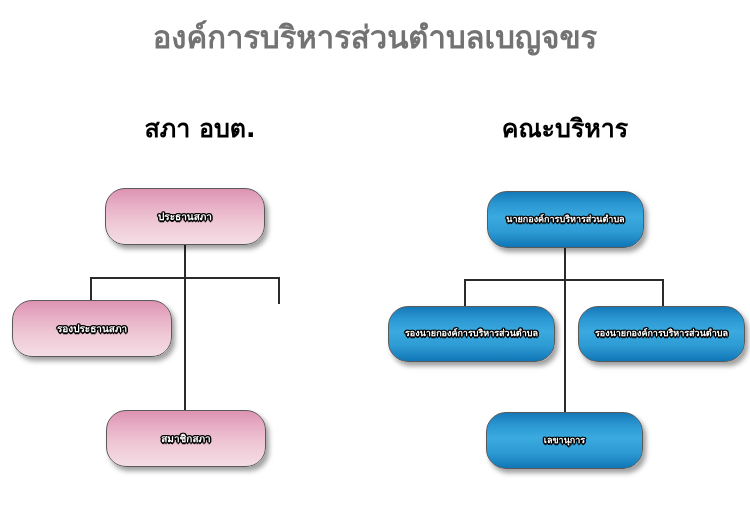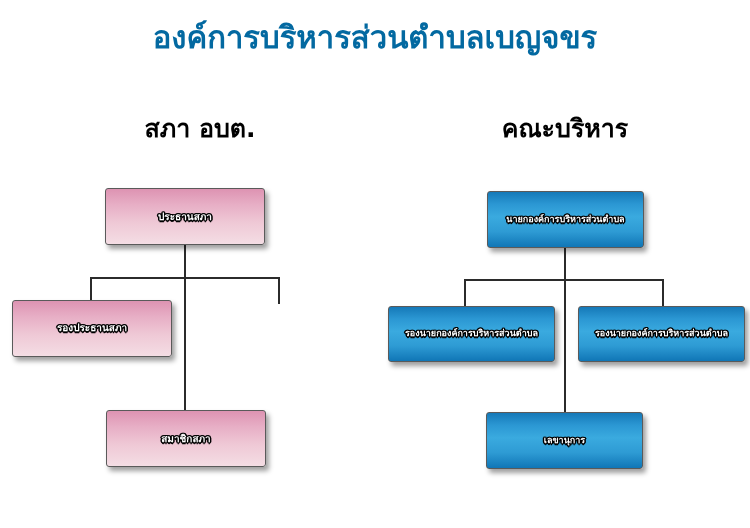--- a/index.html
+++ b/index.html
@@ -25,21 +25,21 @@
 
   
   .main-title {
     position: absolute;
     left: 0;
     top: 20px;
     width: 750px;
     text-align: center;
     font-size: 31px;
     font-weight: bold;
-    color: #0369a1;
+    color: #737373;
     letter-spacing: 0px;
     line-height: 1.15;
     white-space: nowrap;
   }
 
   .sub-title {
     position: absolute;
     top: 108px;
     font-size: 25px;
     font-weight: bold;
@@ -55,21 +55,21 @@
     position: absolute;
     background: #2b2b2b;
   }
   .conn.v { width: 2px; }
   .conn.h { height: 2px; }
 
   
   .node {
     position: absolute;
     box-sizing: border-box;
-    border-radius: 3px;
+    border-radius: 20px;
     border: 1px solid #5a5a5a;
     box-shadow: 3px 4px 5px rgba(0,0,0,0.38);
     display: flex;
     align-items: center;
     justify-content: center;
     overflow: hidden;
   }
 
   .node .label {
     font-size: 10px;
@@ -129,21 +129,21 @@
 
   <div class="conn v" style="left:564px; top:248px; height:164px;"></div>
   <div class="conn h" style="left:464px; top:279px; width:200px;"></div>
   <div class="conn v" style="left:464px; top:279px; height:27px;"></div>
   <div class="conn v" style="left:662px; top:279px; height:27px;"></div>
 
   <div class="node pink" style="left:105px; top:188px; width:160px; height:57px;">
     <span class="label">ประธานสภา</span>
   </div>
 
-  <div class="node pink" style="left:12px; top:300px; width:160px; height:57px;font-family:Liberation Mono, monospace;">
+  <div class="node pink" style="left:12px; top:300px; width:160px; height:57px;">
     <span class="label">รองประธานสภา</span>
   </div>
 
 
   <div class="node blue" style="left:487px; top:191px; width:157px; height:57px;">
     <span class="label">นายกองค์การบริหารส่วนตำบล</span>
   </div>
 
   <div class="node pink" style="left:106px; top:410px; width:160px; height:57px;">
     <span class="label">สมาชิกสภา</span>

